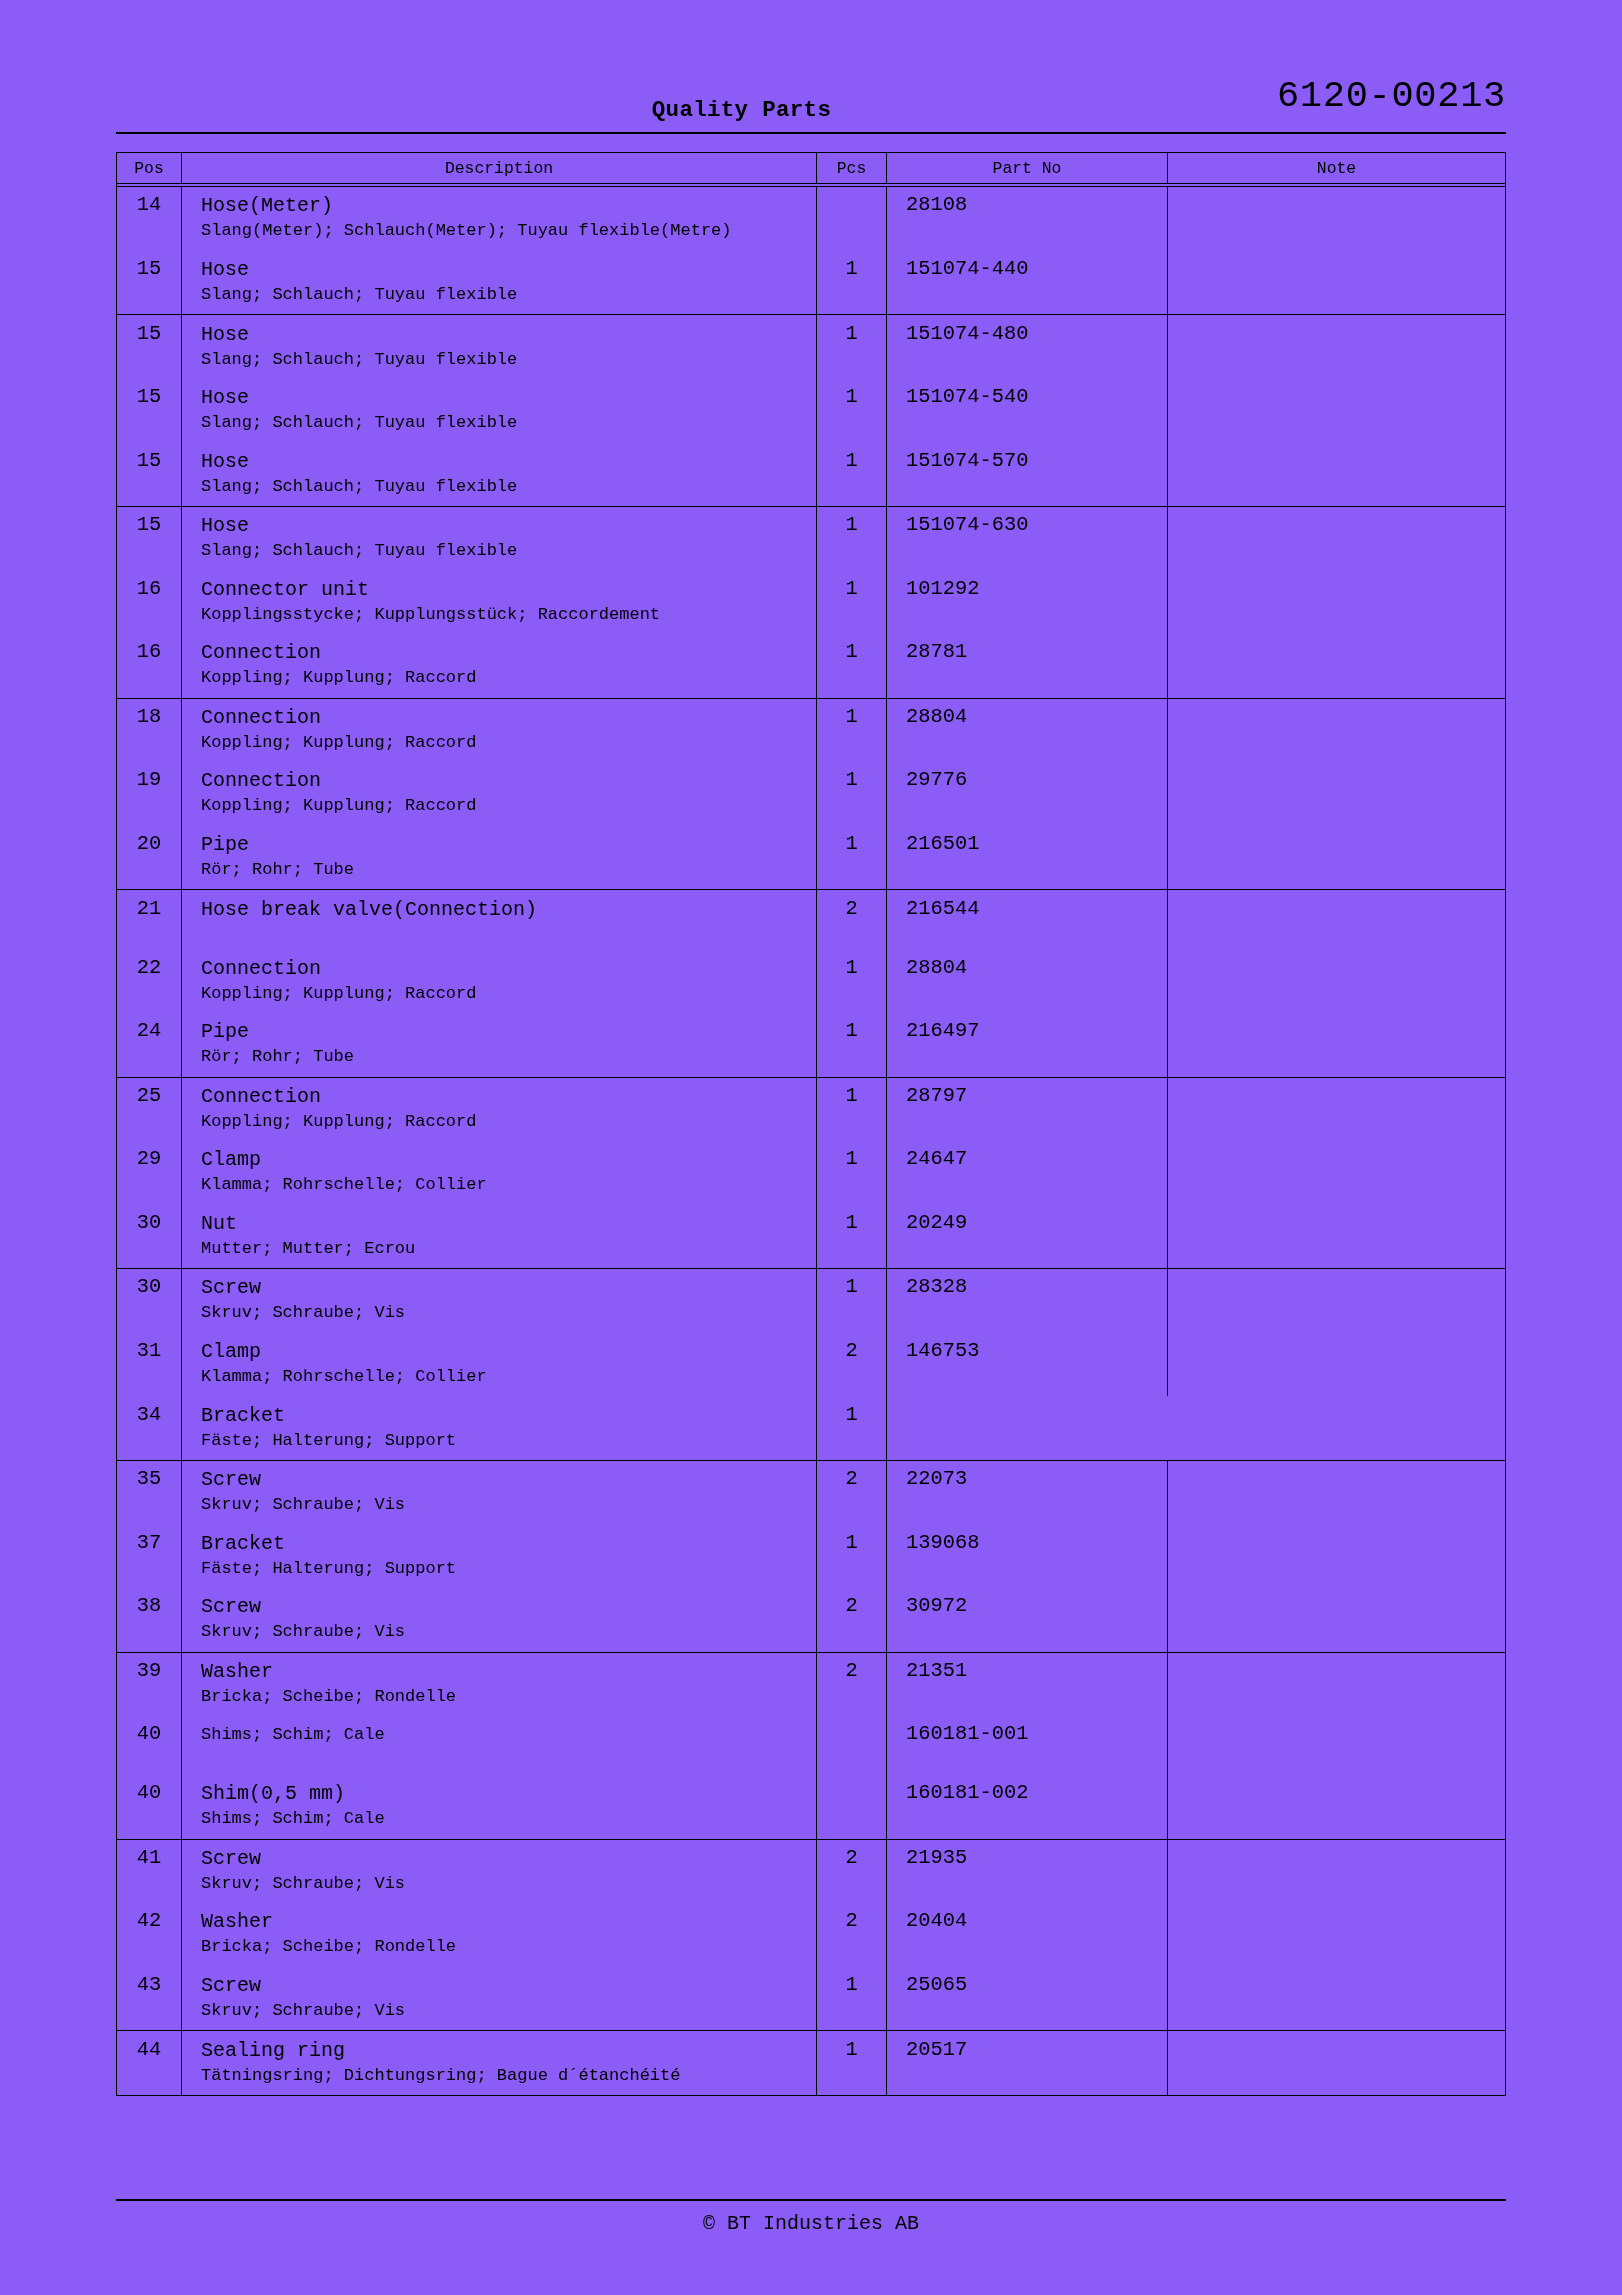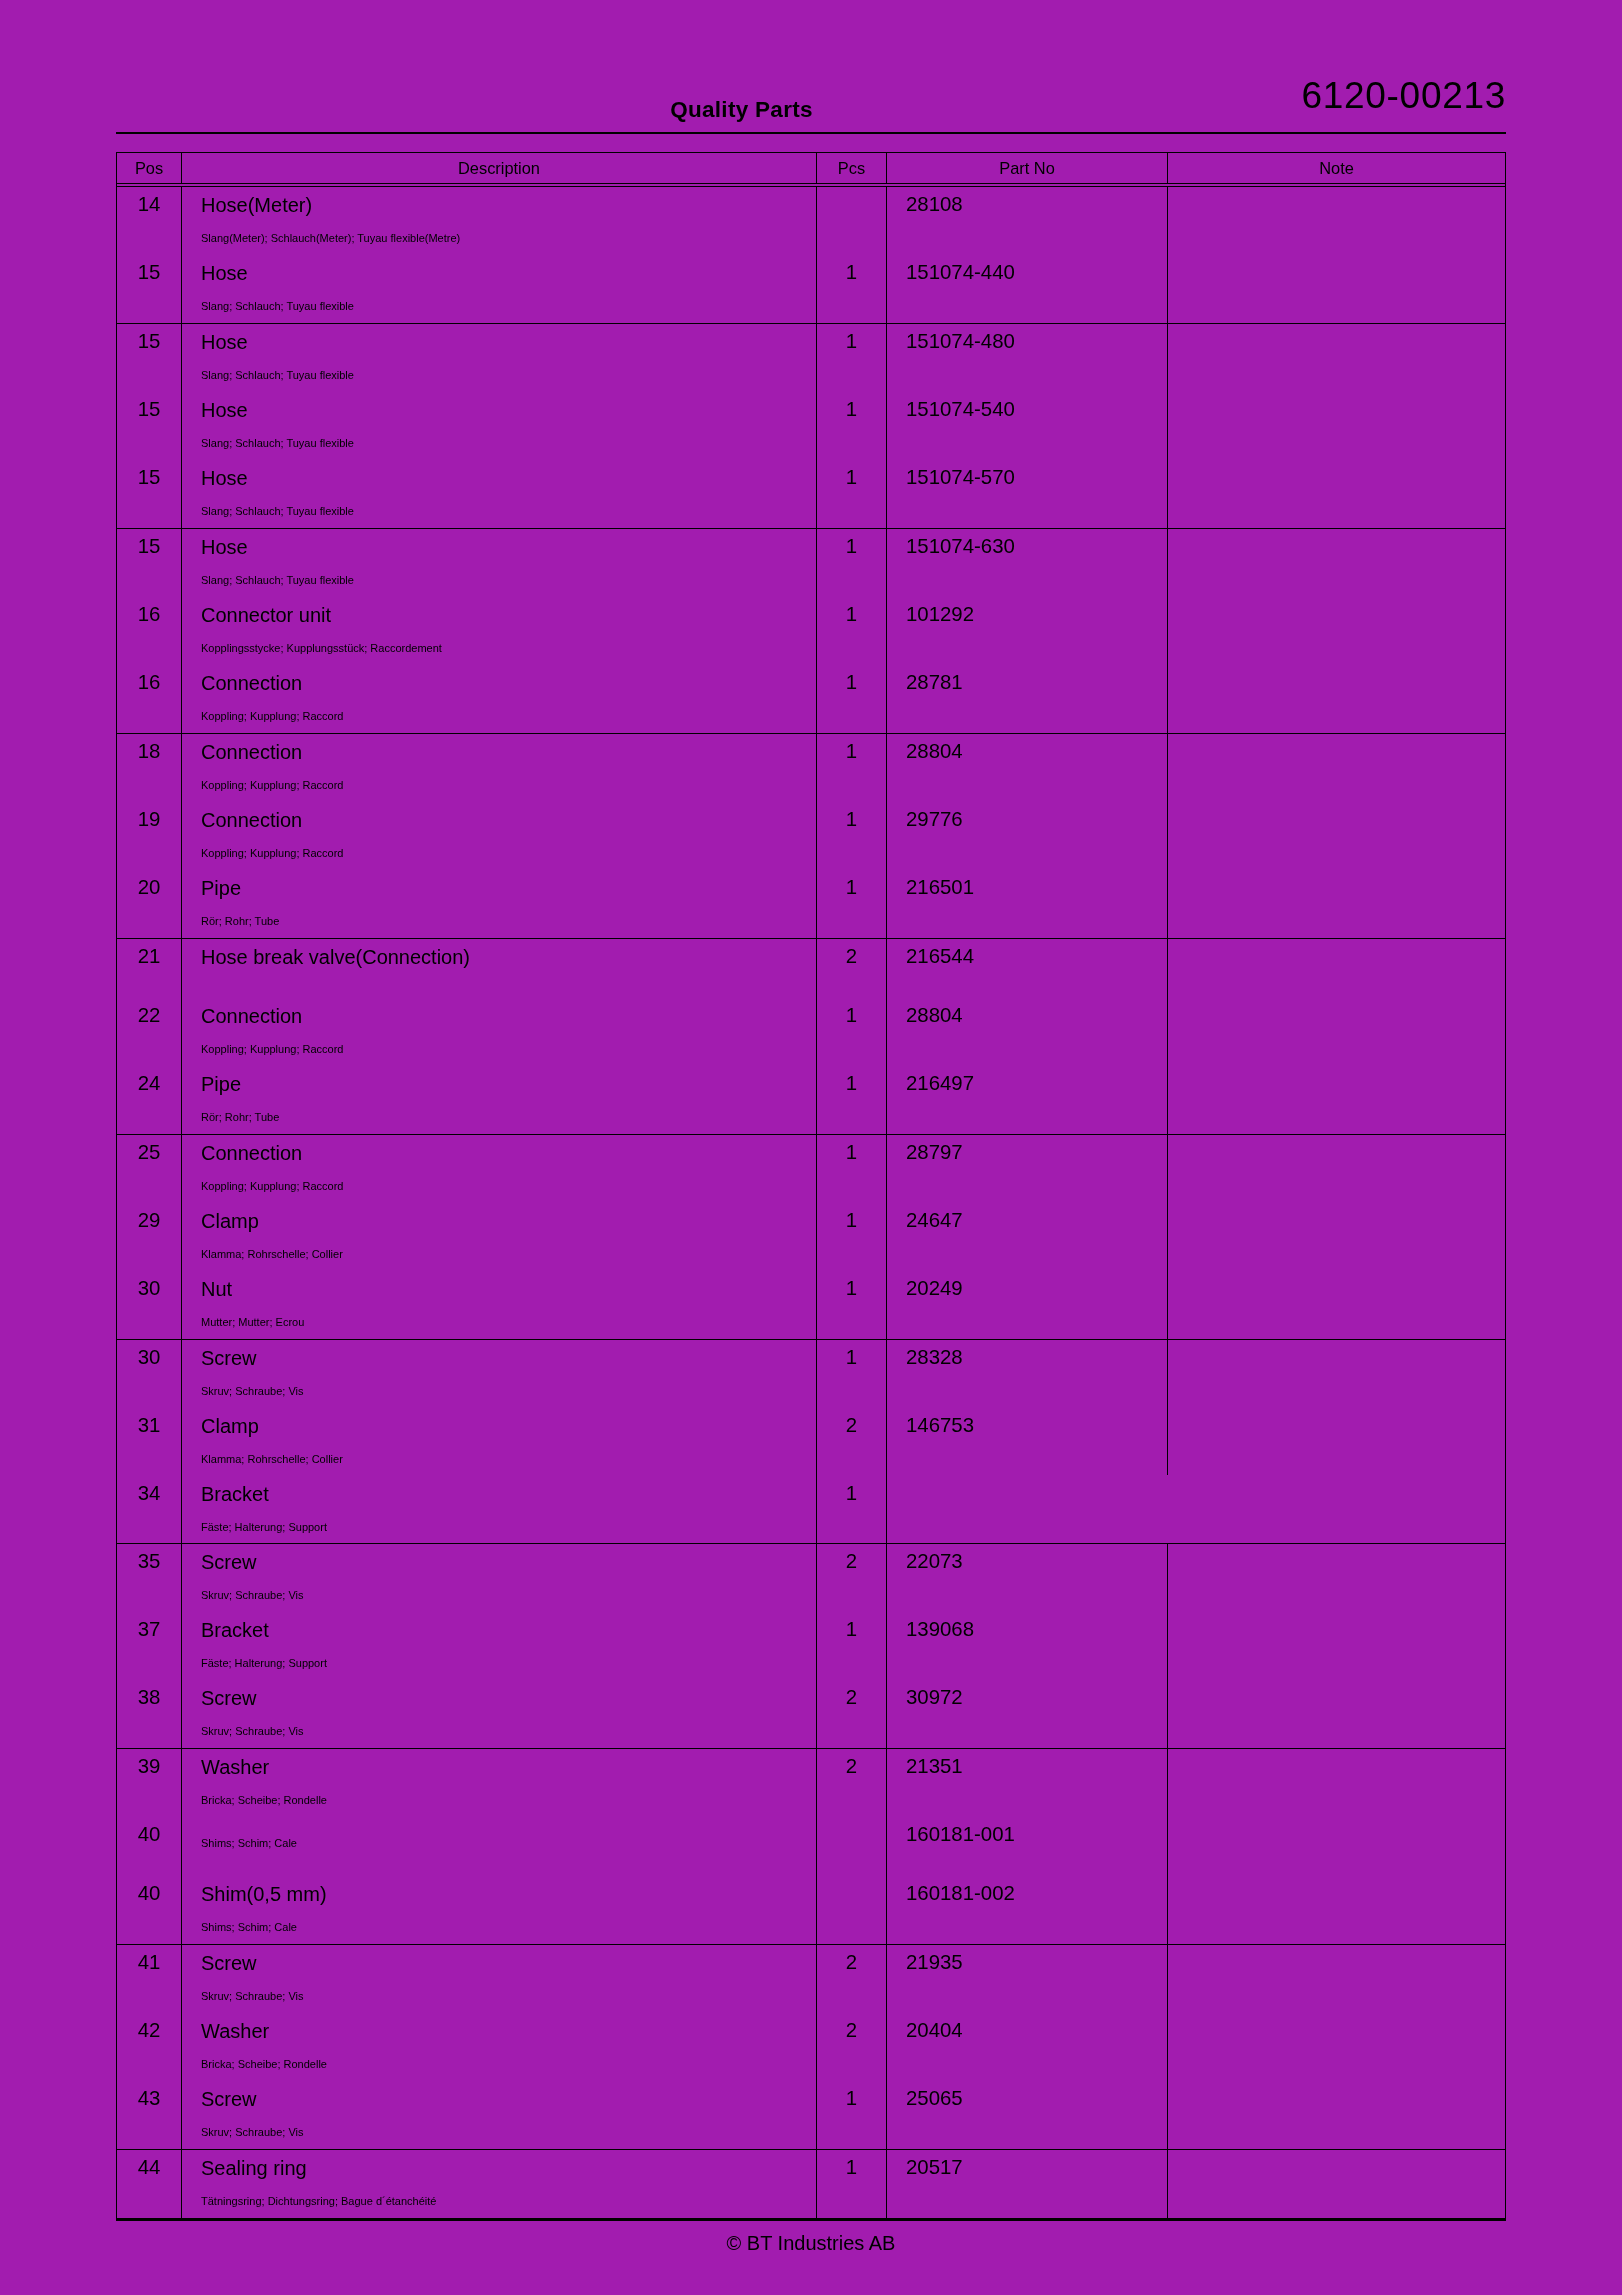--- a/index.html
+++ b/index.html
@@ -2,25 +2,26 @@
 <html style="font-size:11px"><head>
 <meta charset="utf-8">
 <style>
   * { margin: 0; padding: 0; box-sizing: border-box; }
   html, body { background: #e8e8e8; }
   body { font-family: "Liberation Sans", "DejaVu Sans", sans-serif; color: #000; }
 
   .page {
     width: 1622px;
     height: 2295px;
-    background: #a21caf;
+    background: #8b5cf6;
     padding: 0 116px;
     display: flex;
     flex-direction: column;
     position: relative;
+    font-family: Liberation Mono, monospace;
   }
 
   
   .page-header {
     position: relative;
     height: 134px;
     border-bottom: 2px solid #000;
     flex: 0 0 auto;
   }
   .page-title {
@@ -79,23 +80,23 @@
     padding-top: 6.1px;
   }
   .cell.desc {
     padding: 6.1px 16.4px 8.9px 19px;
   }
   .desc-main {
     font-size: 20px;
     line-height: 1.25;
   }
   .desc-sub {
-    font-size: 11px;
+    font-size: 17px;
     line-height: 1.27;
-    margin-top: 14px;
+    margin-top: 2px;
     white-space: pre-line;
   }
   .cell.pcs {
     text-align: center;
     font-size: 20.4px;
     padding-top: 6.1px;
   }
   .cell.part {
     font-size: 20.4px;
     padding: 6.1px 0 0 19px;

